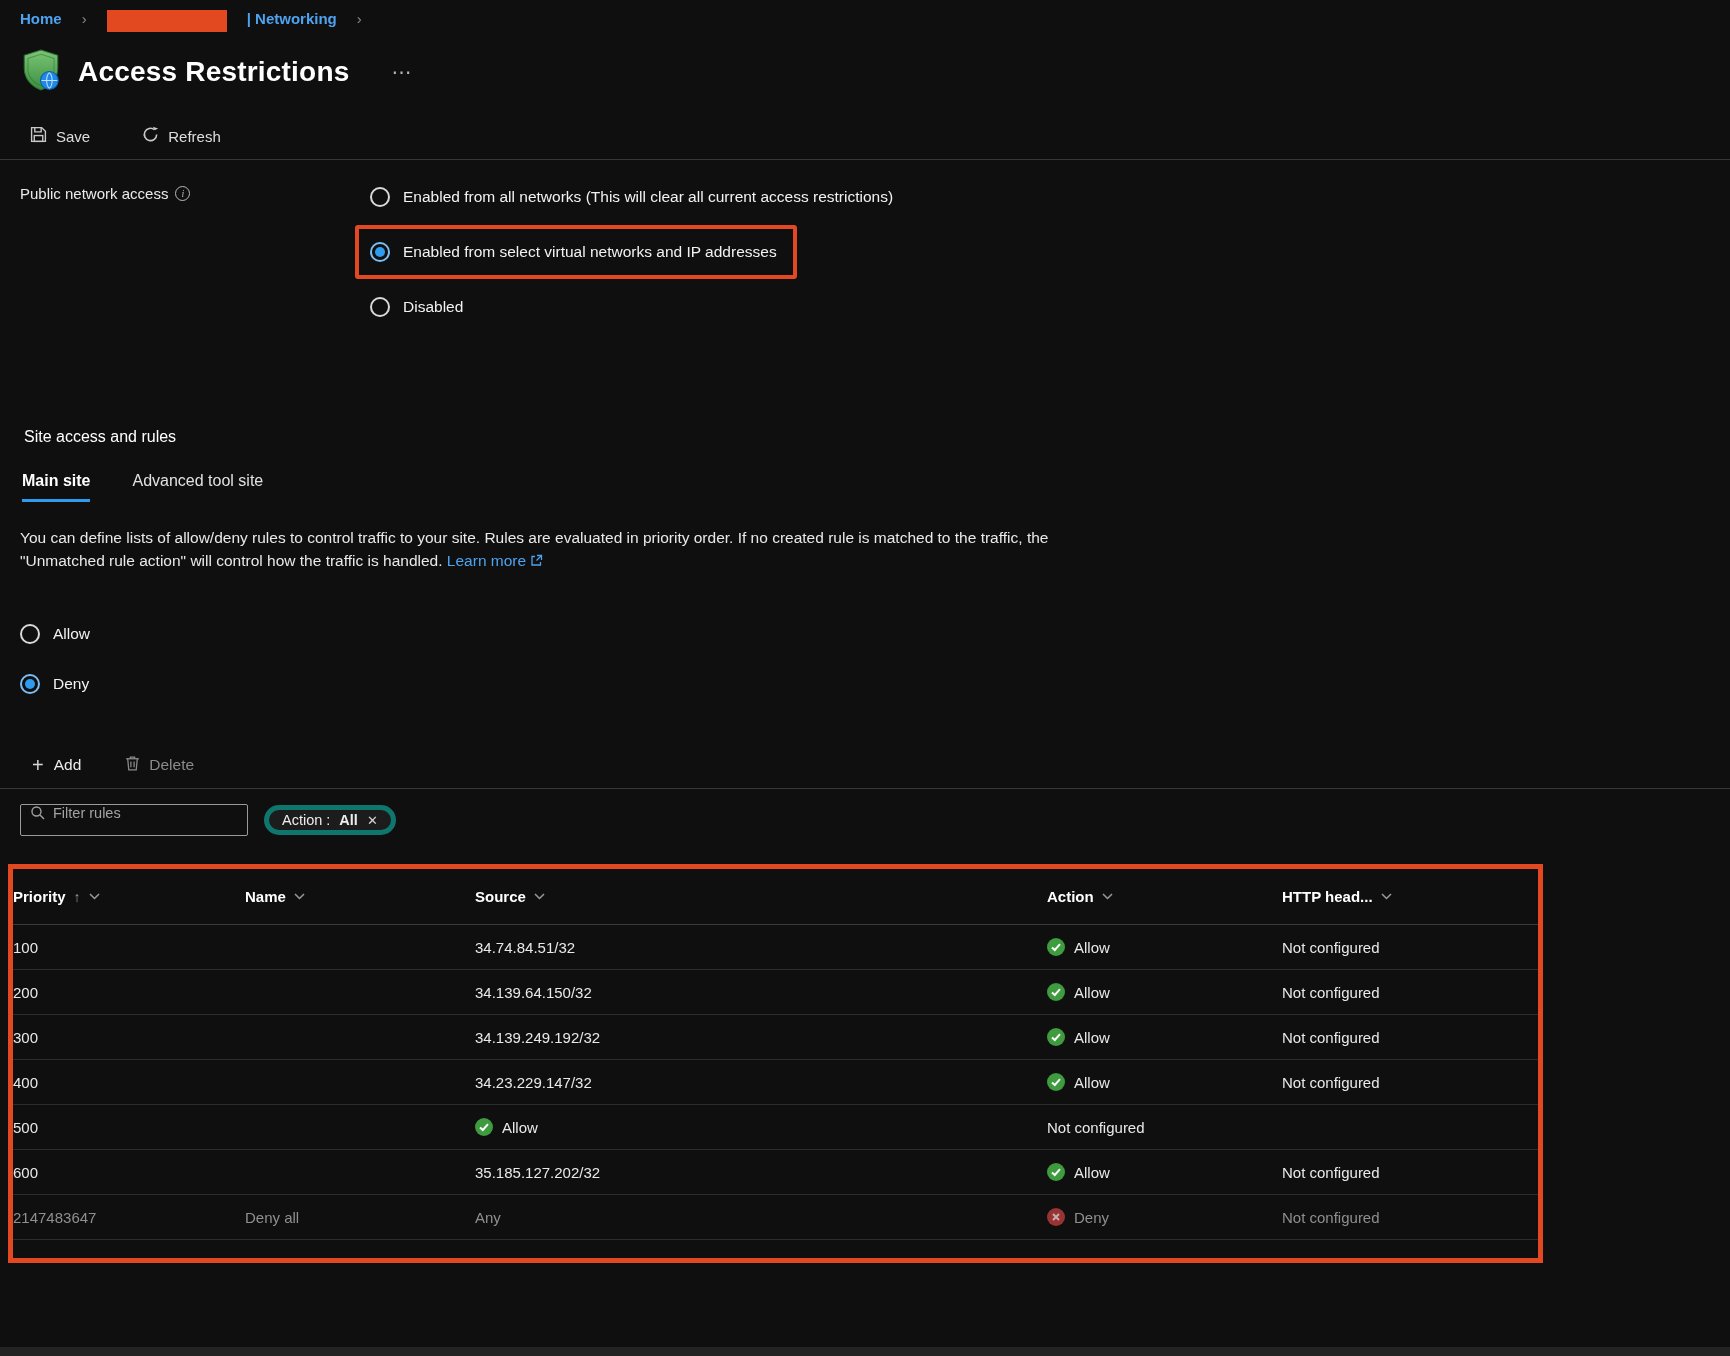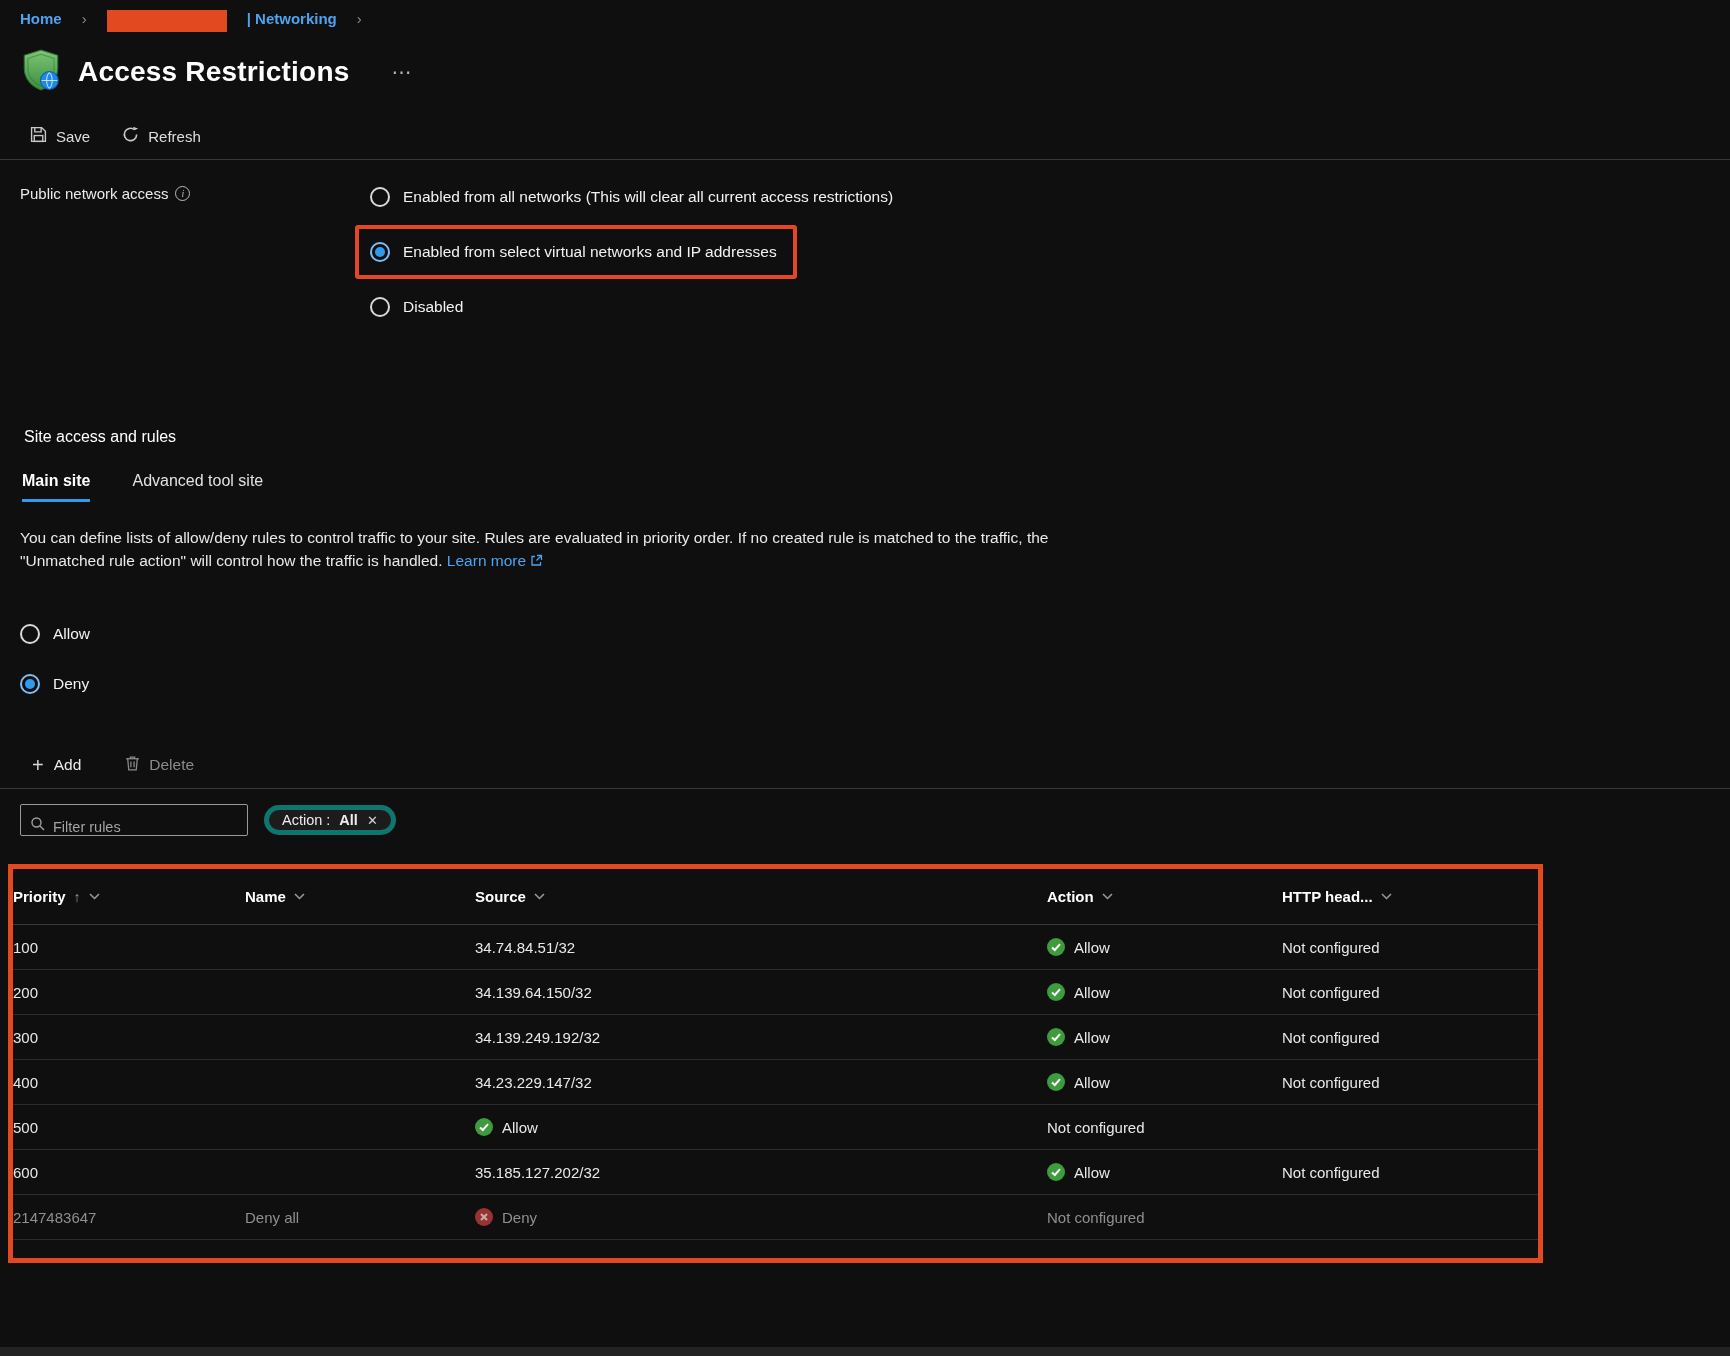--- a/index.html
+++ b/index.html
@@ -21,21 +21,21 @@
   .breadcrumb{display:flex;align-items:flex-start;padding:10px 0 0 20px;font-size:15px;gap:20px}
   .crumb-link{color:var(--link-blue);font-weight:600;text-decoration:none;cursor:pointer}
   .crumb-chev{color:#8a8a8a;font-size:15px}
   .redacted-block{display:inline-block;width:120px;height:22px;background:var(--highlight-orange)}
   
   .title-row{display:flex;align-items:center;margin:16px 0 0 20px}
   .title-icon{flex:none}
   .page-title{font-size:28px;font-weight:700;margin-left:16px;letter-spacing:.2px;color:#fff}
   .more-btn{margin-left:42px;color:#b5b5b5;font-size:20px;cursor:pointer;letter-spacing:2px}
   
-  .toolbar{display:flex;align-items:center;gap:32px;margin:30px 0 0 30px;font-size:15px;color:#dedede}
+  .toolbar{display:flex;align-items:center;gap:52px;margin:30px 0 0 30px;font-size:15px;color:#dedede}
   .tool-item{display:flex;align-items:center;gap:9px;cursor:pointer}
   .divider{border-top:1px solid #383838;margin-top:13px}
   
   .form-row{display:flex;padding-left:20px;margin-top:14px}
   .form-row .left{width:350px;flex:none;padding-top:11px;font-size:15px;color:#eaeaea;display:flex;align-items:flex-start;gap:7px}
   .info-icon{display:inline-flex;align-items:center;justify-content:center;width:15px;height:15px;border:1px solid #b9b9b9;border-radius:50%;color:#b9b9b9;font-size:10px;font-style:italic;font-family:"Liberation Serif",serif;margin-top:1px;cursor:pointer}
   .radio-row{display:flex;align-items:center;min-height:46px;gap:13px;cursor:pointer}
   .radio-row.tall{min-height:50px}
   .radio{width:20px;height:20px;border-radius:50%;border:2px solid #d9d9d9;flex:none;display:flex;align-items:center;justify-content:center}
   .radio.selected{border-color:#7cbdf3}
@@ -51,21 +51,21 @@
   .learn-more{color:var(--link-blue);cursor:pointer}
   .ext-icon{display:inline-block;vertical-align:-1px;margin-left:4px}
   .unmatched{margin-top:36px}
   
   .rules-toolbar{display:flex;align-items:center;gap:44px;margin:46px 0 0 32px;font-size:15.5px}
   .add-btn{display:flex;align-items:center;gap:10px;color:#ececec;cursor:pointer}
   .plus-glyph{font-size:20px;color:#d6d6d6;font-weight:400;line-height:1}
   .delete-btn{display:flex;align-items:center;gap:9px;color:#8b8b8b;cursor:pointer}
   
   .filter-row{display:flex;align-items:center;gap:16px;margin:15px 0 0 20px}
-  .search-box{display:flex;align-items:flex-end;gap:8px;width:228px;height:32px;border:1px solid #9a9a9a;border-radius:2px;padding:0 9px;background:transparent}
+  .search-box{display:flex;align-items:flex-start;gap:8px;width:228px;height:32px;border:1px solid #9a9a9a;border-radius:2px;padding:0 9px;background:transparent}
   .search-box input{flex:1;background:transparent;border:none;outline:none;color:#e0e0e0;font-size:14.5px;font-family:"Liberation Sans",sans-serif}
   .search-box input::placeholder{color:#a3a3a3}
   .filter-pill{display:inline-flex;align-items:center;gap:9px;height:30px;border:5px solid #0f766e;border-radius:16px;padding:0 13px;background:#1c1c1c;font-size:14.5px;color:#ececec;cursor:pointer}
   .pill-value{font-weight:700}
   .pill-close{color:#d5d5d5;font-size:13px;cursor:pointer}
   
   .table-box{margin:28px 187px 0 8px;border:5px solid var(--highlight-orange);padding-bottom:18px;background:transparent}
   .tgrid{display:grid;grid-template-columns:232px 230px 572px 235px 1fr;align-items:center;}
   .thead{height:56px;font-size:15px;font-weight:700;color:#fff;border-bottom:1px solid #3a3a3a}
   .th{display:flex;align-items:center;gap:8px;cursor:pointer}
@@ -348,20 +348,21 @@
           </svg>
         </span>
       <span>Allow</span>
     </div>
     <div class="td">Not configured</div>
   </div>
 
   <div class="tgrid tr dimmed">
     <div class="td">2147483647</div>
     <div class="td">Deny all</div>
+    <div class="td">Any</div>
     <div class="td action">
       <span class="status-icon">
           <svg width="18" height="18" viewBox="0 0 18 18">
             <circle cx="9" cy="9" r="9" fill="#b13a3a"></circle>
             <path d="M6 6 L12 12 M12 6 L6 12" stroke="#e6c9c9" stroke-width="2"></path>
           </svg>
         </span>
       <span>Deny</span>
     </div>
     <div class="td">Not configured</div>

